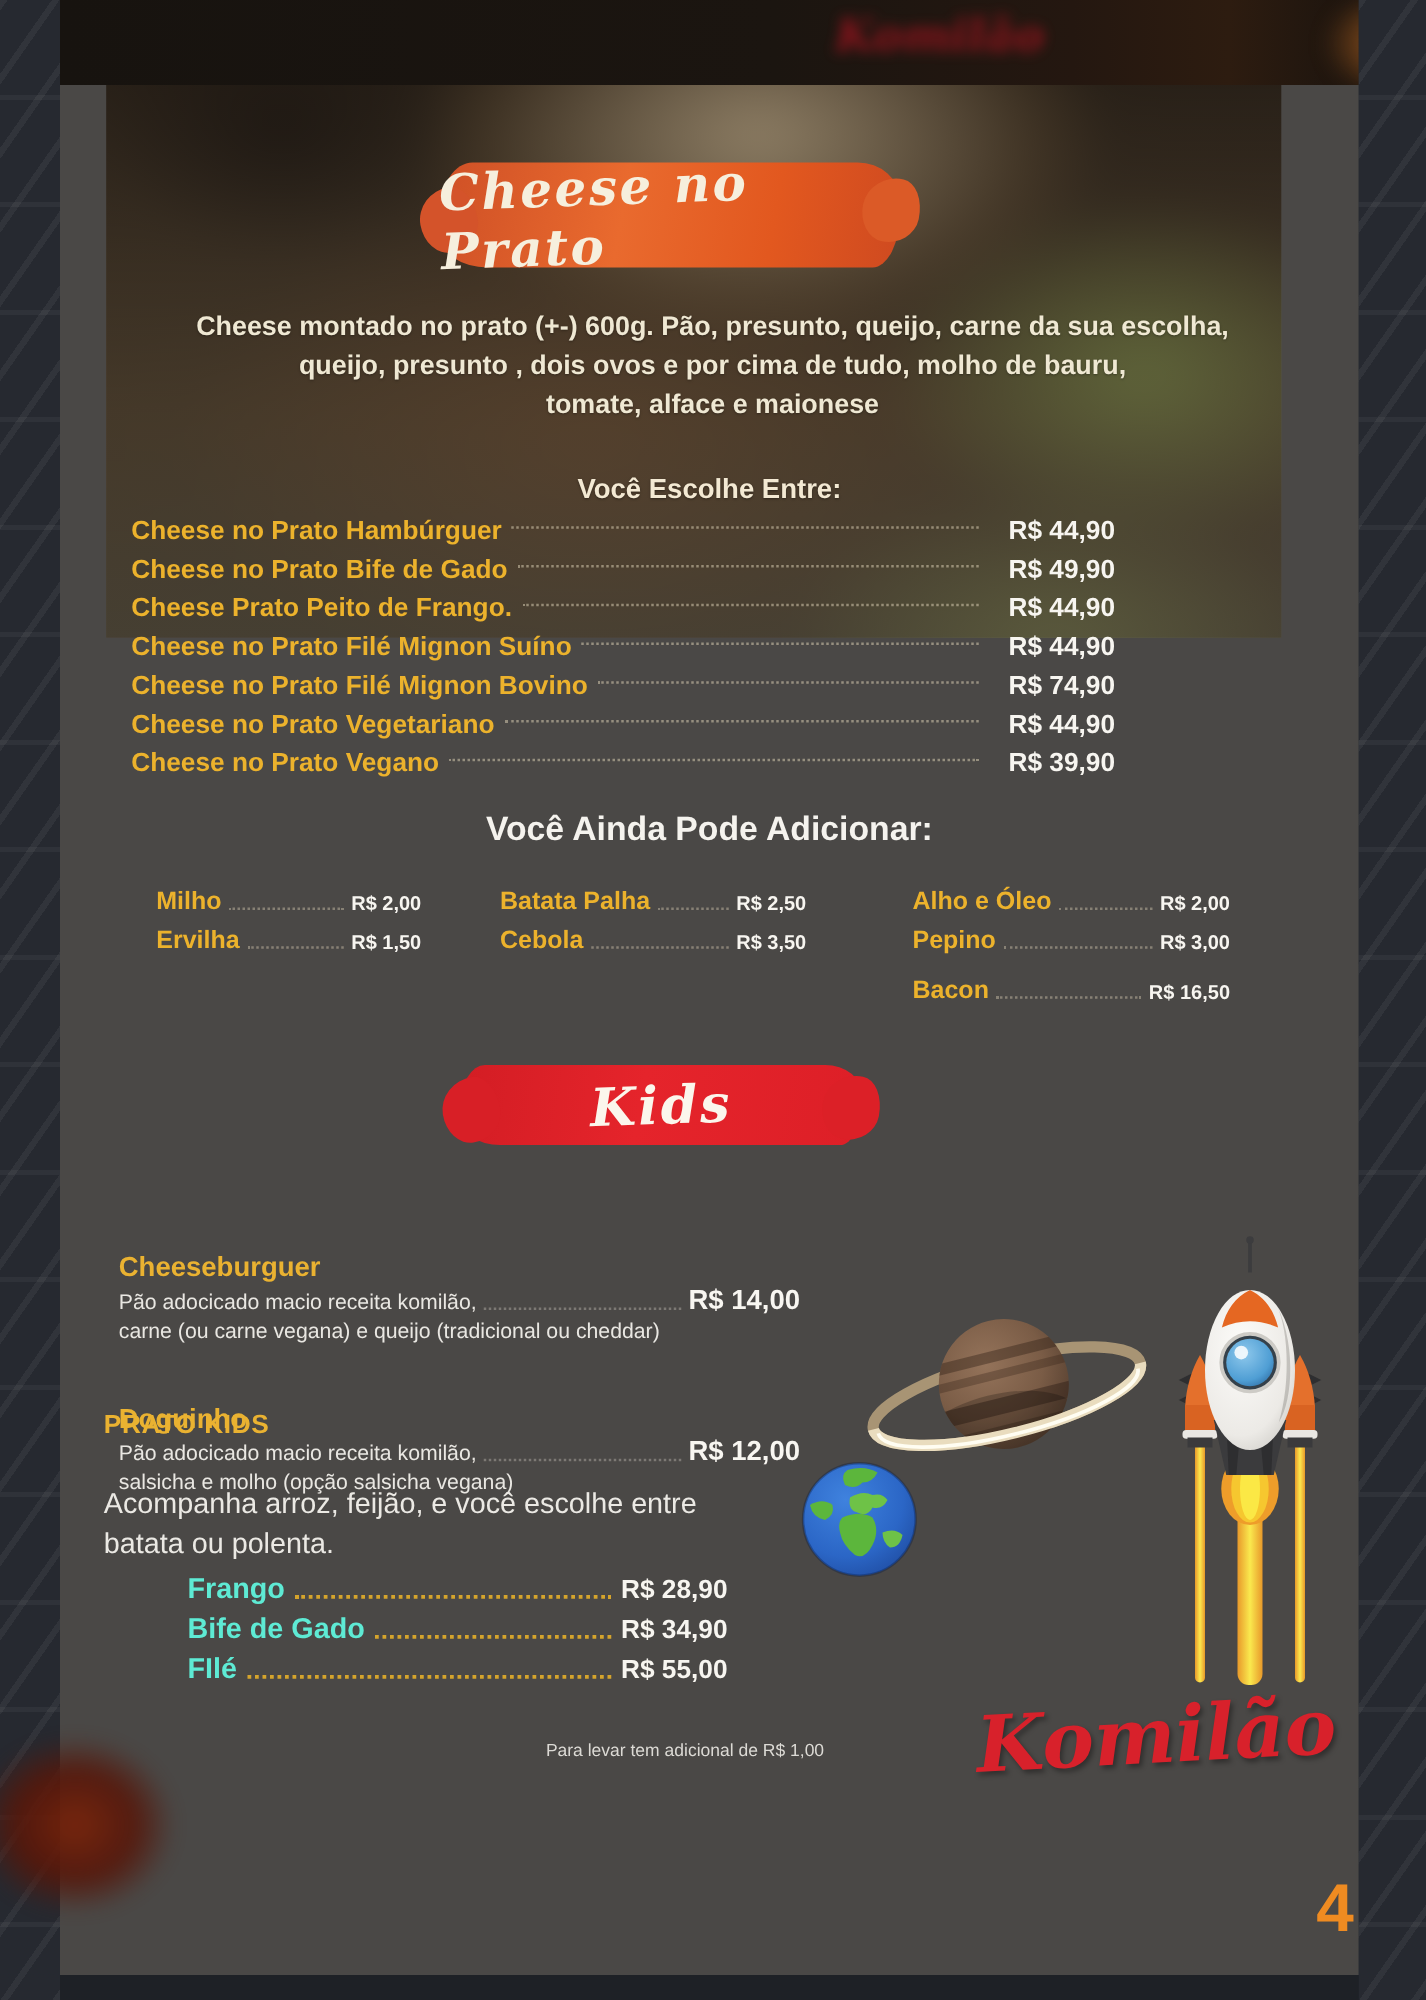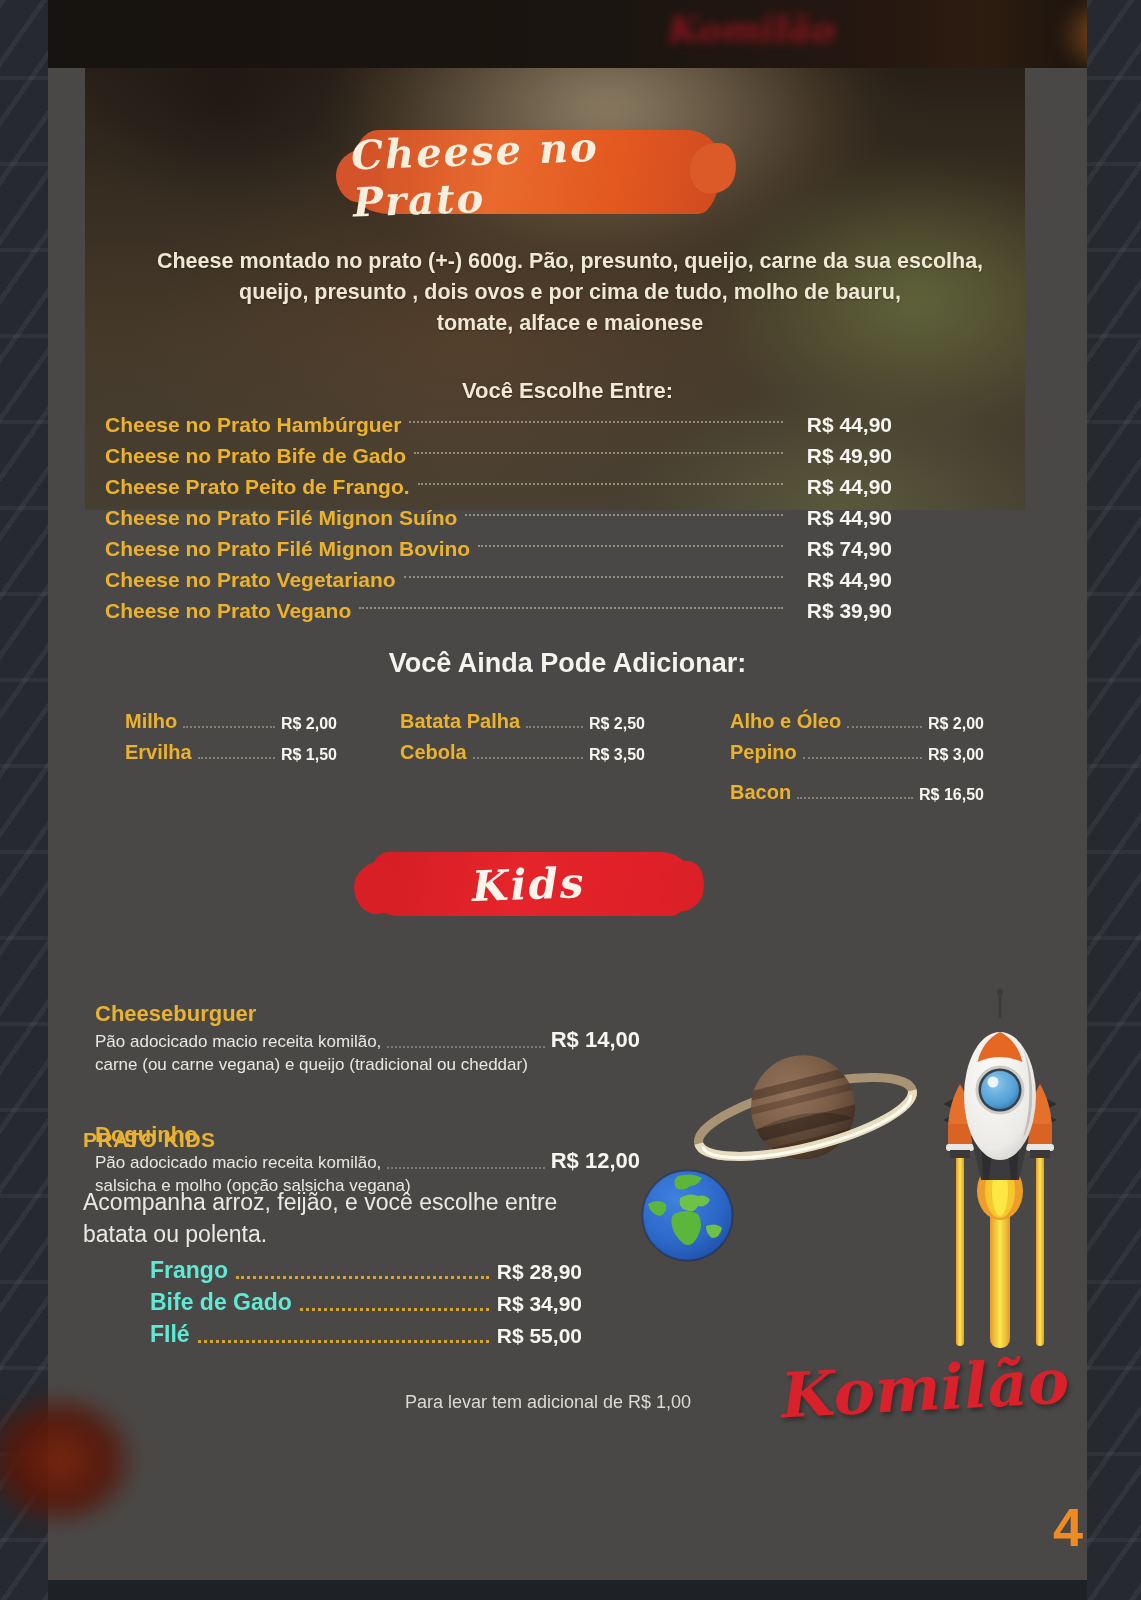--- a/index.html
+++ b/index.html
@@ -92,21 +92,21 @@
   .prato-heading{position:absolute;left:83px;top:1128px;font-size:21px;font-weight:700;
     color:#eab231;letter-spacing:.5px;}
   .prato-desc{position:absolute;left:83px;top:1186px;width:490px;font-size:23px;
     color:#ebe9e4;line-height:32px;}
   .prato-list{position:absolute;left:150px;top:1252px;width:432px;}
   .prow{display:flex;align-items:flex-end;height:32px;}
   .prow .iname{font-size:23px;font-weight:700;color:#5eead4;white-space:nowrap;}
   .prow .leader{flex:1;margin:0 8px 5px;border-bottom:3px dotted #d5a42c;}
   .prow .iprice{font-size:21px;font-weight:700;color:#f7f5f0;white-space:nowrap;}
   .takeaway-note{position:absolute;left:348px;top:1392px;width:400px;text-align:center;
-    font-size:18px;color:#dcdad5;}
+    font-size:14px;color:#dcdad5;}
   
   .brand{position:absolute;left:775px;top:1352px;width:300px;text-align:center;
     font-family:"DejaVu Serif",serif;font-style:italic;font-weight:700;font-size:62px;
     color:#d8212b;transform:rotate(-3deg);text-shadow:2px 3px 4px rgba(0,0,0,.35);}
   .page-num{position:absolute;left:1038px;top:1496px;width:60px;text-align:center;
     font-size:54px;font-weight:700;color:#ef8b21;}
   
   .illus{position:absolute;}
 </style>
 </head>

